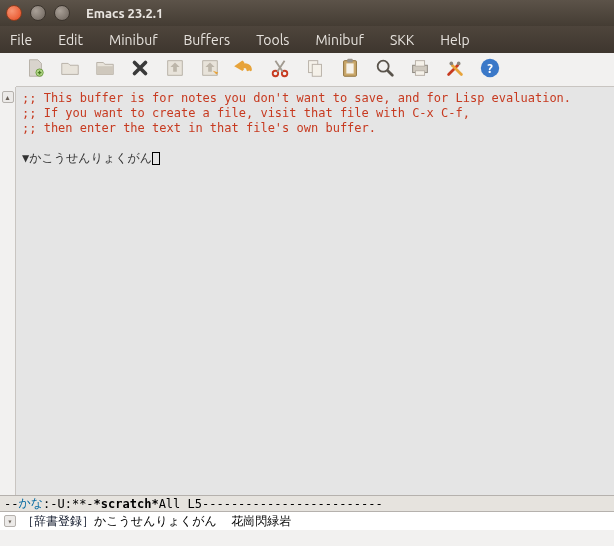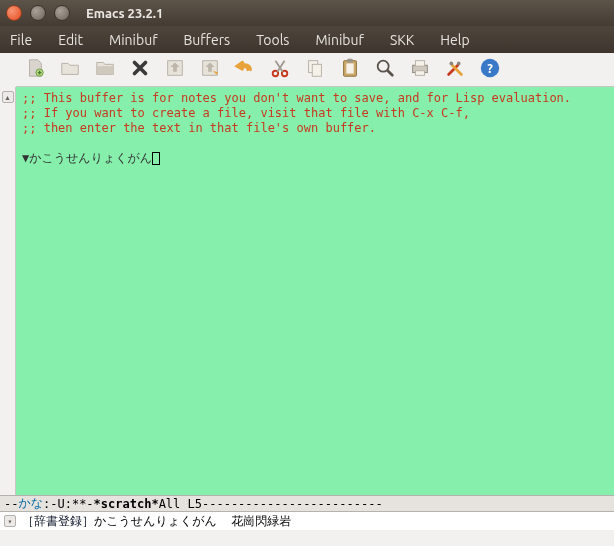--- a/index.html
+++ b/index.html
@@ -77,21 +77,21 @@
     align-items: center;
     padding-top: 4px;
     gap: 2px;
   }
   .gutter .scrollcap {
     width: 12px; height: 12px; border:1px solid #b5b1ad; border-radius:2px; background:#eceae8;
     display:flex; align-items:center; justify-content:center; font-size:8px; color:#6b625a;
   }
   .buffer {
     flex: 1;
-    background: #86efac;
+    background: #e5e5e5;
     font-family: "DejaVu Sans Mono","Menlo",monospace;
     font-size: 12px;
     line-height: 15px;
     padding: 4px 6px;
     color: #333;
     white-space: pre;
     overflow: hidden;
   }
   .comment { color: #c73a20; }
   .cursor-box {

